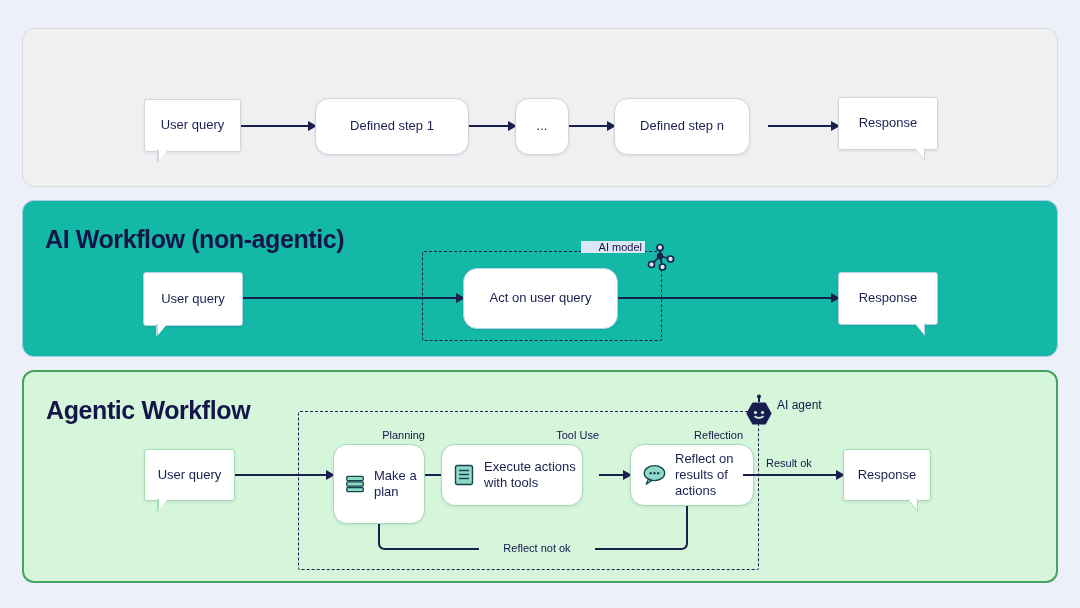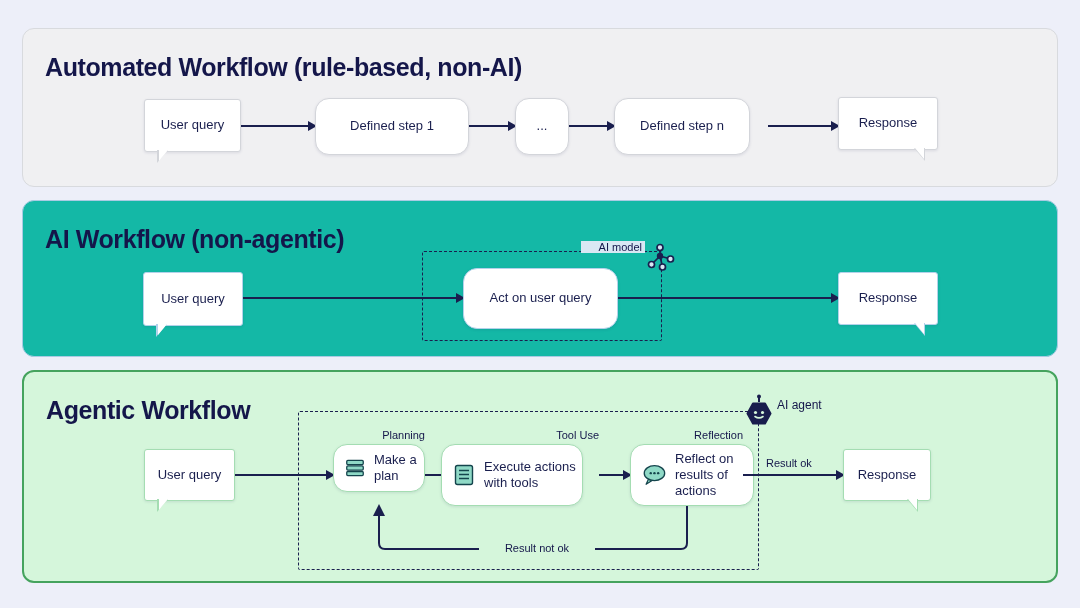--- a/index.html
+++ b/index.html
@@ -41,21 +41,20 @@
   .icon-node{justify-content:flex-start;text-align:left;padding:8px 6px 8px 10px;gap:8px;}
   .icon-wrap{display:inline-flex;flex:0 0 auto;}
   .mask-ai{background:#d9e8f4;padding:0 3px;}
   .mask-green{background:#d5f6db;padding:0 6px;text-align:center;}
   svg{display:block;}
 </style>
 </head>
 <body>
 
 <section class="panel" id="panel-automated">
-  <h2 class="panel-title">Automated Workflow (rule-based, non-AI)</h2>
 
   <div class="bubble tail-left" style="left:121px;top:70px;width:97px;height:53px">
     <span>User query</span>
   </div>
   <div class="arrow" style="left:218px;top:96px;width:74px"></div>
 
   <div class="node" style="left:292px;top:69px;width:154px;height:57px">
     <span>Defined step 1</span>
   </div>
   <div class="arrow" style="left:446px;top:96px;width:46px"></div>
@@ -114,29 +113,29 @@
 
 <section class="panel" id="panel-agentic">
   <h2 class="panel-title">Agentic Workflow</h2>
 
   <div class="dashed-box" style="left:274px;top:39px;width:461px;height:159px"></div>
 
   <svg style="position:absolute;left:0;top:0" width="1036" height="213">
     <path d="M 663 134 L 663 171 Q 663 177 657 177 L 361 177 Q 355 177 355 171 L 355 141" fill="none" stroke="#1a1f4e" stroke-width="2"></path>
     <polygon points="349,144 361,144 355,132" fill="#1a1f4e"></polygon>
   </svg>
-  <div class="small-label mask-green" style="left:455px;top:170px;width:104px">Result not ok</div>
+  <div class="small-label mask-green" style="left:455px;top:170px;width:104px">Reflect not ok</div>
 
   <div class="bubble tail-left" style="left:120px;top:77px;width:91px;height:52px">
     <span>User query</span>
   </div>
   <div class="arrow" style="left:211px;top:102px;width:98px"></div>
 
   <div class="small-label" style="left:309px;top:57px;width:92px;text-align:right">Planning</div>
-  <div class="node icon-node" style="left:309px;top:72px;width:92px;height:48px">
+  <div class="node icon-node" style="left:309px;top:72px;width:92px;height:80px">
     <span class="icon-wrap">
       <svg width="22" height="22" viewBox="0 0 24 24">
         <g fill="#8fd9c6" stroke="#14444c" stroke-width="1.4">
           <rect x="3" y="3.6" width="18" height="4.6" rx="1.2"></rect>
           <rect x="3" y="9.7" width="18" height="4.6" rx="1.2"></rect>
           <rect x="3" y="15.8" width="18" height="4.6" rx="1.2"></rect>
         </g>
       </svg>
     </span>
     <span>Make a plan</span>

